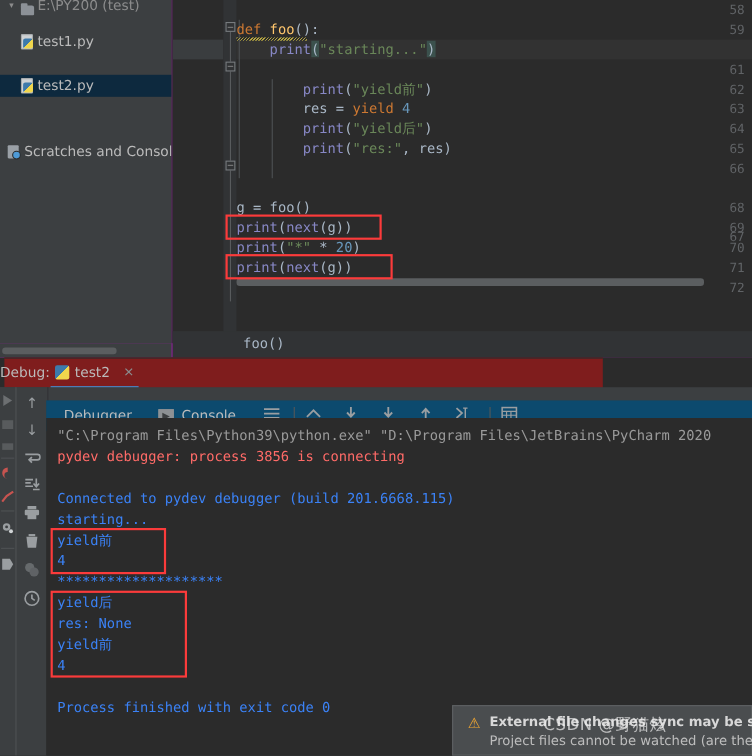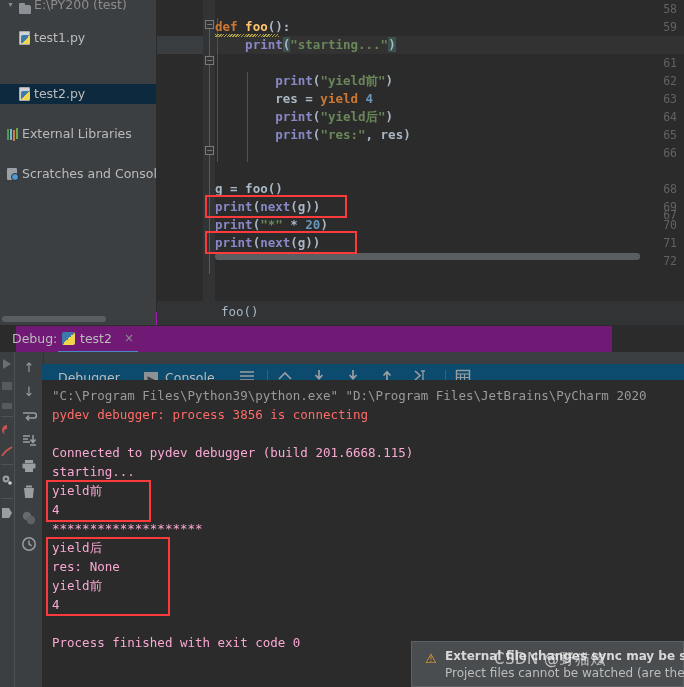--- a/index.html
+++ b/index.html
@@ -59,41 +59,41 @@
   .curhl{position:absolute;left:0;width:527px;height:18px;background:#323232;}
   .curhl-num{position:absolute;left:0;width:46px;height:18px;background:#3a3d3f;}
   
   .fold{position:absolute;left:46px;top:0;width:12px;height:325px;background:#313335;}
   .fm{position:absolute;left:2px;width:9px;height:9px;border:1px solid #777b7e;box-sizing:border-box;color:#9a9a9a;
       font-size:8px;line-height:7px;text-align:center;background:#313335;}
   .frail{position:absolute;left:6px;width:1px;background:#585b5d;}
 
   .code{position:absolute;left:58px;top:0;width:469px;height:325px;
         font-family:"DejaVu Sans Mono","Liberation Mono",monospace;font-size:12.5px;}
-  .cl{position:absolute;left:0;height:18px;line-height:18px;white-space:pre;font-weight:bold;}
+  .cl{position:absolute;left:0;height:18px;line-height:18px;white-space:pre;}
   .indent-guide{position:absolute;width:1px;background:#4e5254;}
   .kw{color:#cc7832;}
   .fn{color:#ffc66d;}
   .bi{color:#8888c6;}
   .str{color:#6a8759;}
   .num{color:#6897bb;}
   .pl{color:#a9b7c6;}
   .warnunder{position:absolute;height:3px;
     background-image:repeating-linear-gradient(135deg,#b5a642 0 1px,transparent 1px 2px);}
   .hlpar{background:#3b514d;}
   .redbox{position:absolute;border:2px solid #fb3b3b;box-sizing:border-box;}
 
   .ed-hscroll{position:absolute;left:58px;top:292px;width:469px;height:9px;}
   .ed-hscroll i{position:absolute;left:0;top:1px;width:425px;height:7px;background:#5b5e60;border-radius:3px;}
   .foo-call{position:absolute;left:60px;top:303px;height:18px;line-height:18px;color:#a9b7c6;
             font-family:"DejaVu Sans Mono","Liberation Mono",monospace;font-size:12.5px;}
   .ed-bottom{position:absolute;left:157px;top:301px;width:527px;height:24px;background:#313335;}
 
   
-  .debug-head{position:absolute;left:16px;top:325px;width:596px;height:27px;background:#701a75;
+  .debug-head{position:absolute;left:4px;top:325px;width:544px;height:27px;background:#7f1d1d;
               border-top:1px solid #2b2b2b;}
   .debug-label{position:absolute;left:-4px;top:5px;color:#bbbbbb;font-size:12.5px;}
   .dtab{position:absolute;left:46px;top:3px;height:21px;}
   .dtab .pyico{position:absolute;left:0;top:3px;width:13px;height:13px;border-radius:2px;
     background:linear-gradient(135deg,#3d7aab 0 50%,#f0d64d 50% 100%);}
   .dtab .t{position:absolute;left:18px;top:2px;color:#bbbbbb;font-size:12.5px;}
   .dtab .x{position:absolute;left:62px;top:2px;color:#8b8f91;font-size:12px;}
   .dtab-underline{position:absolute;left:42px;top:25px;width:80px;height:2px;background:#4a88c7;}
 
   .debug-body{position:absolute;left:0;top:352px;width:684px;height:335px;background:#3c3f41;}
@@ -106,21 +106,21 @@
   .dt-ico{position:absolute;left:6px;width:16px;height:16px;color:#9a9ea1;font-size:13px;
           line-height:16px;text-align:center;}
 
   .subtabs{position:absolute;left:42px;top:0;width:642px;height:28px;background:#0c4a6e;margin-top:12px;}
   .stab{position:absolute;top:4px;height:20px;color:#bbbbbb;font-size:12.5px;line-height:20px;}
   .stab-ul{position:absolute;top:26px;height:2px;background:#4a88c7;}
   .tb-sep{position:absolute;top:6px;width:1px;height:15px;background:#555859;}
 
   .console{position:absolute;left:42px;top:28px;width:642px;height:307px;background:#2b2b2b;overflow:hidden;}
   .cline{position:absolute;left:10px;white-space:pre;height:19px;line-height:19px;
-         font-family:"DejaVu Sans Mono","Liberation Mono",monospace;font-size:12.5px;color:#f9a8d4;}
+         font-family:"DejaVu Sans Mono","Liberation Mono",monospace;font-size:12.5px;color:#3b82f6;}
   .cline.err{color:#ff6b68;}
   .cline.gray{color:#9a9a9a;}
 
   
   .balloon{position:absolute;left:411px;top:641px;width:273px;height:46px;background:#4a4d4f;
            border:1px solid #5e6163;box-sizing:border-box;}
   .b-warn{position:absolute;left:12px;top:10px;width:14px;height:13px;color:#f0a732;font-size:13px;
           line-height:13px;text-align:center;font-weight:bold;}
   .b-title{position:absolute;left:33px;top:7px;color:#d8d8d8;font-size:12px;font-weight:bold;white-space:nowrap;}
   .b-sub{position:absolute;left:33px;top:24px;color:#bdbdbd;font-size:12px;white-space:nowrap;}
@@ -134,25 +134,22 @@
 
   <div class="top-area">
 
     <div class="tree">
       <div class="tree-row partial" style="top:0;height:14px;line-height:10px;overflow:hidden;">
         <span class="tw">▾</span><span class="ico ico-fold"></span><span class="lbl">E:\PY200 (test)</span>
       </div>
       <div class="tree-row" style="top:14px;">
         <span class="tw"></span><span class="ico ico-py"></span><span class="lbl">test1.py</span>
       </div>
-      <div class="tree-row sel" style="top:34px;margin-top:16px;">
+      <div class="tree-row sel" style="top:34px;">
         <span class="tw"></span><span class="ico ico-py"></span><span class="lbl">test2.py</span>
-      </div>
-      <div class="tree-row" style="top:54px;">
-        <span class="ico ico-lib" style="margin-left:1px;"></span><span class="lbl">External Libraries</span>
       </div>
       <div class="tree-row" style="top:74px;">
         <span class="ico ico-scr" style="margin-left:1px;"></span><span class="lbl">Scratches and Consoles</span>
       </div>
     </div>
     <div class="tree-hscroll">
         <i></i>
       </div>
     <div class="tree-split"></div>
 

